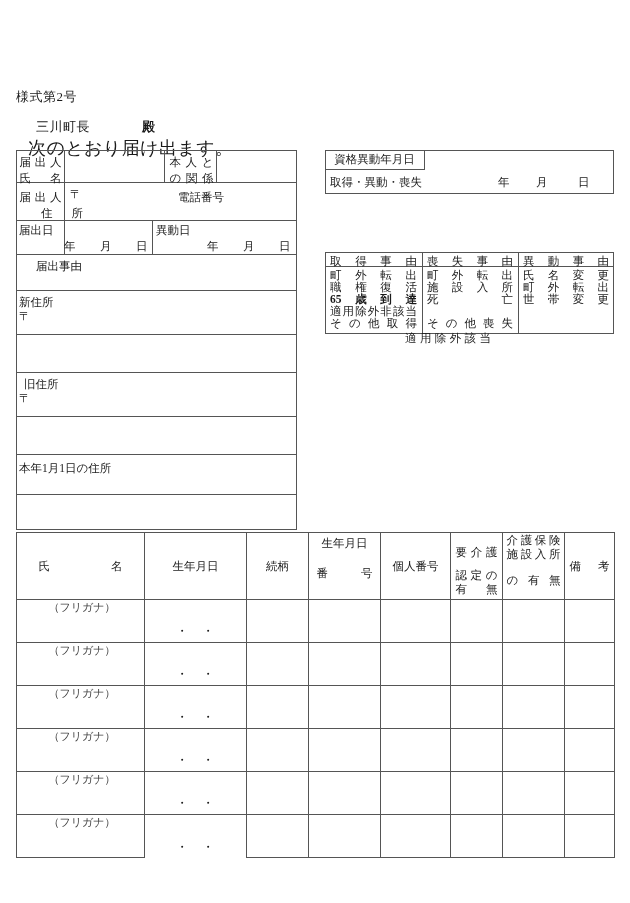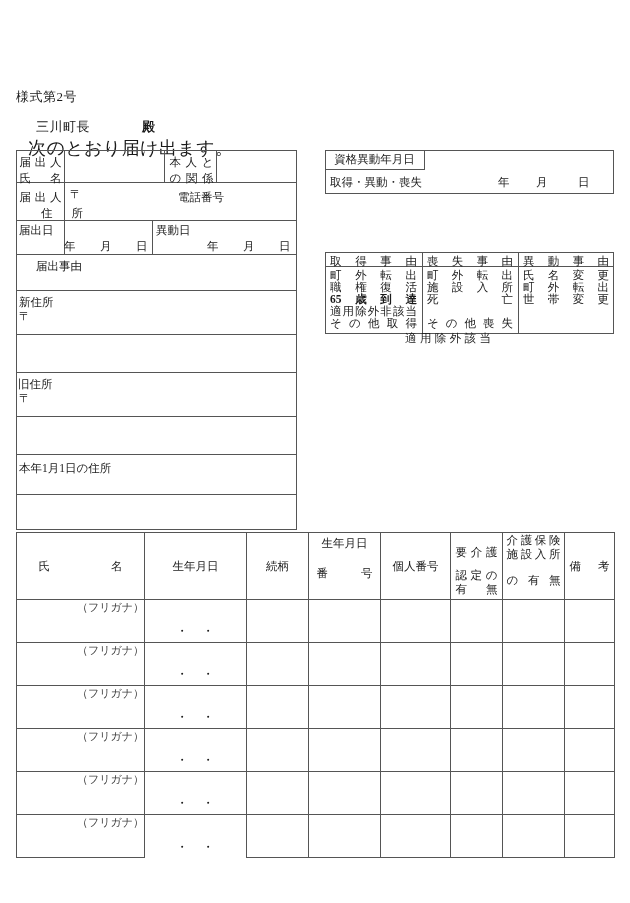--- a/index.html
+++ b/index.html
@@ -150,21 +150,21 @@
   }
   #persons-table thead th {
     height: 46px;
     text-align: center;
     line-height: 1.22;
   }
   .th-stack { display: block; }
   .th-stack span { display: block; }
   .furi-row td { height: 15px; }
   .furi-cell {
-    text-align: right;
+    text-align: center;
     padding-left: 3px !important;
     font-size: 11px;
     color: #444;
   }
   .name-row td { height: 27px; }
   .dob-cell {
     text-align: center;
     letter-spacing: 1px;
     font-size: 12px;
     padding-bottom: 2px !important;
@@ -233,21 +233,21 @@
   <div class="cell-label" style="left:279px; top:239px;">日</div>
 
   <div class="cell-label" style="left:36px; top:259px;">届出事由</div>
   <div class="cell-label" style="left:19px; top:274px; width:268px; height:14px;"></div>
 
   <div class="cell-label" style="left:19px; top:295px;">新住所</div>
   <div class="cell-label" style="left:19px; top:309px;">〒</div>
   <div class="cell-label" style="left:44px; top:309px; width:243px; height:14px;"></div>
   <div class="cell-label" style="left:19px; top:345px; width:268px; height:22px;"></div>
 
-  <div class="cell-label" style="left:18px; top:377px;text-align:right;">旧住所</div>
+  <div class="cell-label" style="left:24px; top:377px;text-align:right;">旧住所</div>
   <div class="cell-label" style="left:19px; top:391px;">〒</div>
   <div class="cell-label" style="left:44px; top:391px; width:243px; height:14px;"></div>
   <div class="cell-label" style="left:19px; top:425px; width:268px; height:22px;"></div>
 
   <div class="cell-label" style="left:19px; top:461px;">本年1月1日の住所</div>
   <div class="cell-label" style="left:19px; top:476px; width:268px; height:14px;"></div>
   <div class="cell-label" style="left:19px; top:502px; width:268px; height:22px;"></div>
 
   <div class="box" id="qual-block"></div>
   <div id="qual-label-box">資格異動年月日</div>

